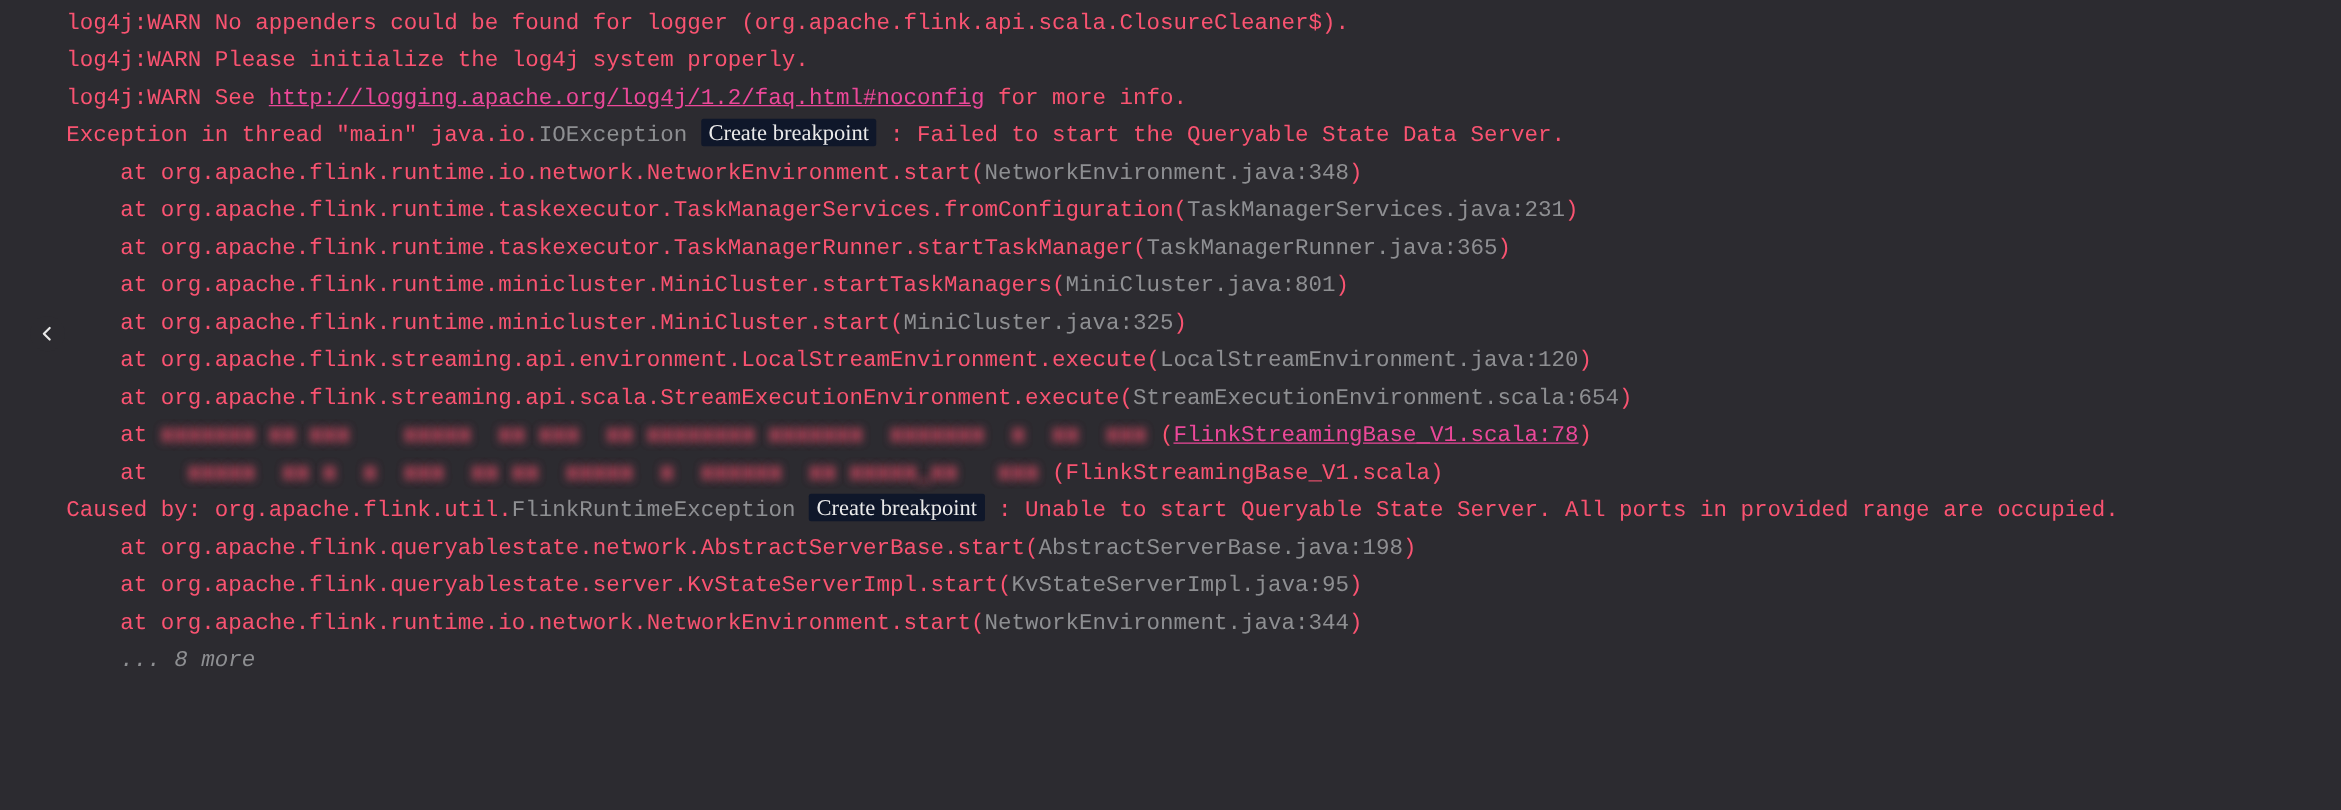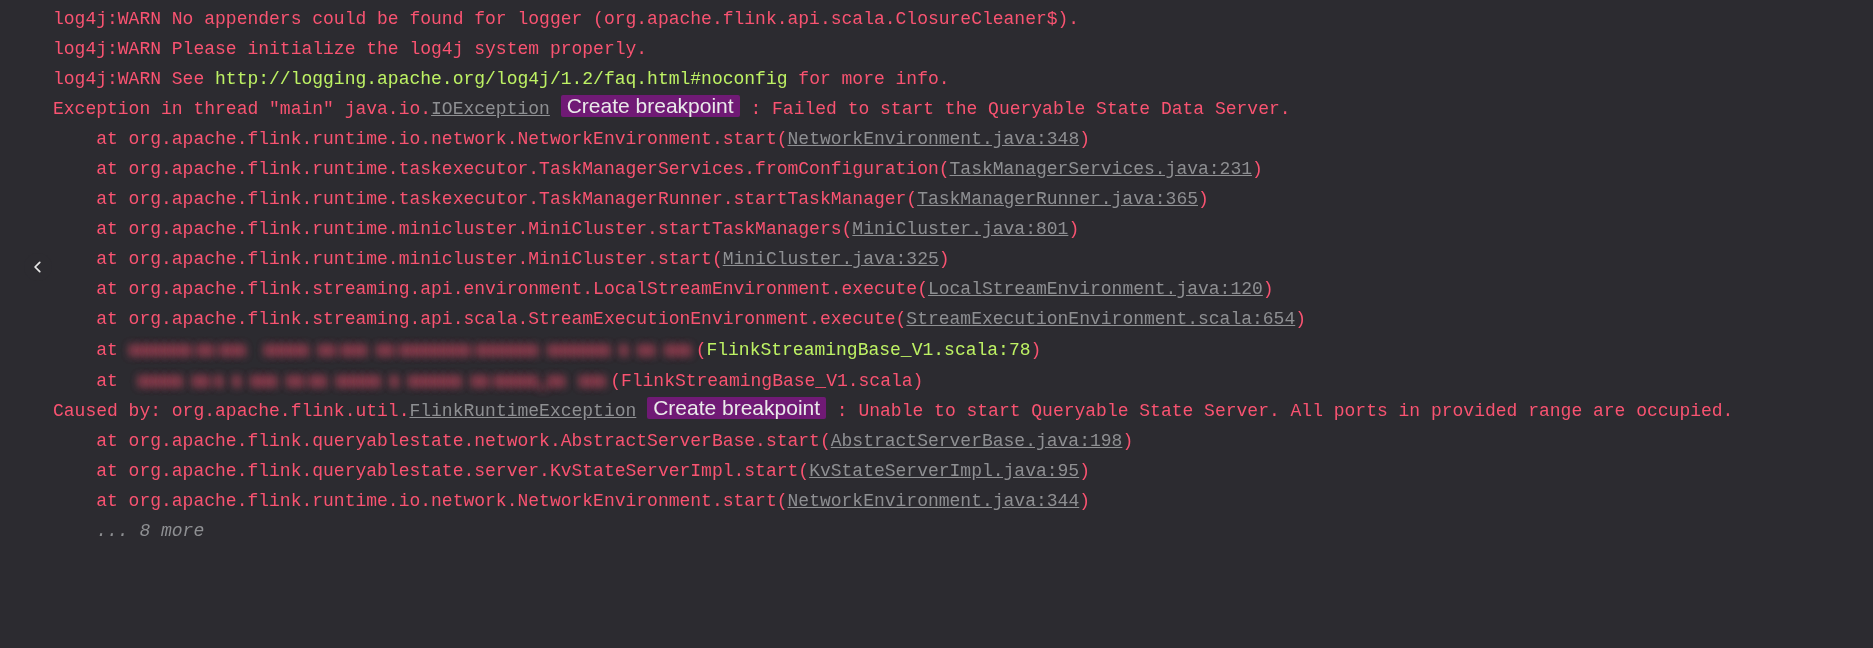--- a/index.html
+++ b/index.html
@@ -14,39 +14,38 @@
   }
   .console {
     padding: 4px 8px;
     white-space: pre;
     color: #a7a9ac;
     position: relative;
   }
   .line { display: block; margin-left: 45px; }
   .red { color: #f95371; }
   .grey { color: #8e8f92; font-style: italic; }
-  .link-grey { color: #8e8f92; text-decoration: underline; }
-  .link-cyan { color: #bef264; }
+  .link-grey { color: #8e8f92; }
+  .link-cyan { color: #ec4899; text-decoration: underline; }
   .bp {
     display: inline-block;
-    background: #701a75;
+    background: #0f172a;
     color: #eaeaea;
-    font-family: Liberation Sans, sans-serif;
-    font-size: 21px;
+    font-family: Liberation Serif, serif;
+    font-size: 18px;
     padding: 0 6px;
     border-radius: 2px;
     line-height: 22px;
     vertical-align: 1px;
     white-space: nowrap;
   }
   .blur {
     color: transparent;
     text-shadow: 0 0 8px #f95371, 0 0 8px #f95371;
     user-select: none;
-    font-family: Liberation Serif, serif;
   }
   .back-btn {
     position: absolute;
     left: 24px;
     top: 253px;
     width: 28px;
     height: 28px;
     border-radius: 50%;
     background: #2c2b30;
     display: flex;

